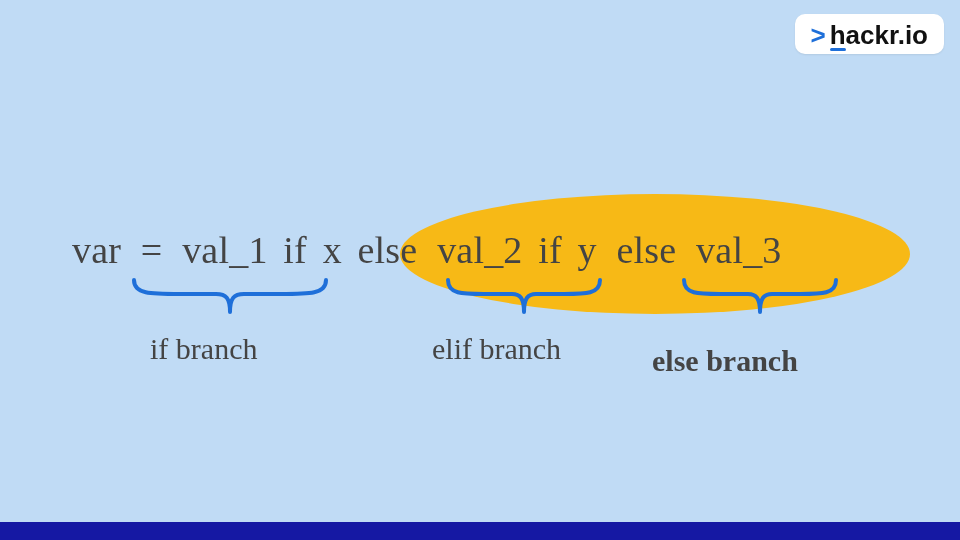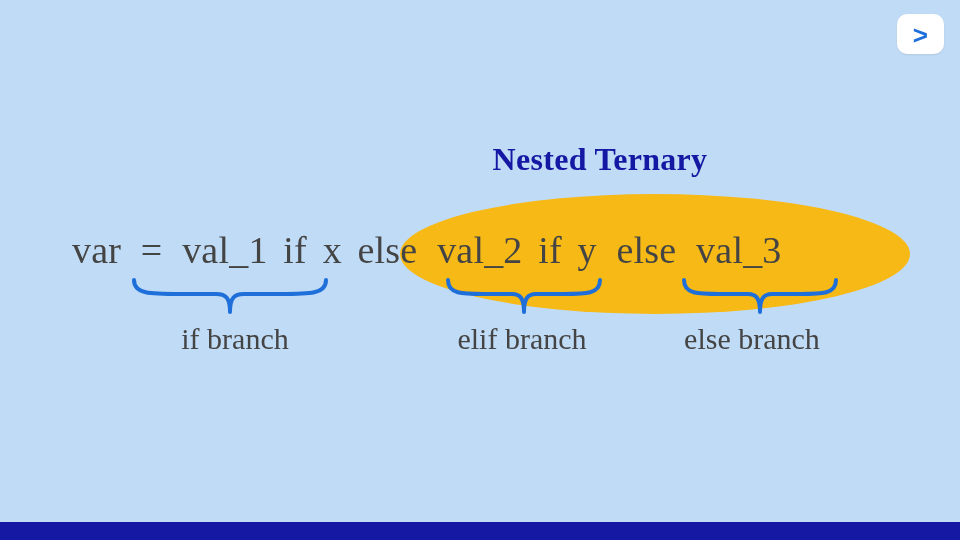--- a/index.html
+++ b/index.html
@@ -98,48 +98,53 @@
       stroke-width: 4;
       stroke-linecap: round;
       stroke-linejoin: round;
     }
     .branch-label {
       position: absolute;
       color: #444444;
       font-size: 30px;
       font-family: Georgia, 'Times New Roman', serif;
       z-index: 2;
-      text-align: center;
+      text-align: left;
+      margin-top: 10px;
     }
     .bottom-bar {
       position: absolute;
       left: 0;
       right: 0;
       bottom: 0;
       height: 18px;
       background: #1518a3;
     }
     #brace1 { left: 130px; top: 276px; }
     #brace2 { left: 444px; top: 276px; }
     #brace3 { left: 680px; top: 276px; }
     #label1 { left: 150px; top: 322px; width: 170px; }
     #label2 { left: 432px; top: 322px; width: 180px; }
-    #label3 { left: 652px; top: 322px; width: 200px; }
+    #label3 { left: 652px; top: 334px; width: 200px; font-weight: bold; }
   </style>
 </head>
 <body>
 
 <div class="logo-badge">
   <span class="logo-caret">&gt;</span>
+  <span class="logo-text">
+    <span>hackr.io</span>
+    <span class="logo-underline"></span>
+  </span>
 </div>
 
 <div class="highlight-ellipse"></div>
 
 <div class="title">
-  <span>Nested Ternary</span><br>
+  <br>
 </div>
 
 <div class="code-line">
   <span class="tok">var</span>
   <span class="tok g2">=</span>
   <span class="tok g2">val_1</span>
   <span class="tok g1">if</span>
   <span class="tok g1">x</span>
   <span class="tok g1">else</span>
   <span class="tok g2">val_2</span>

